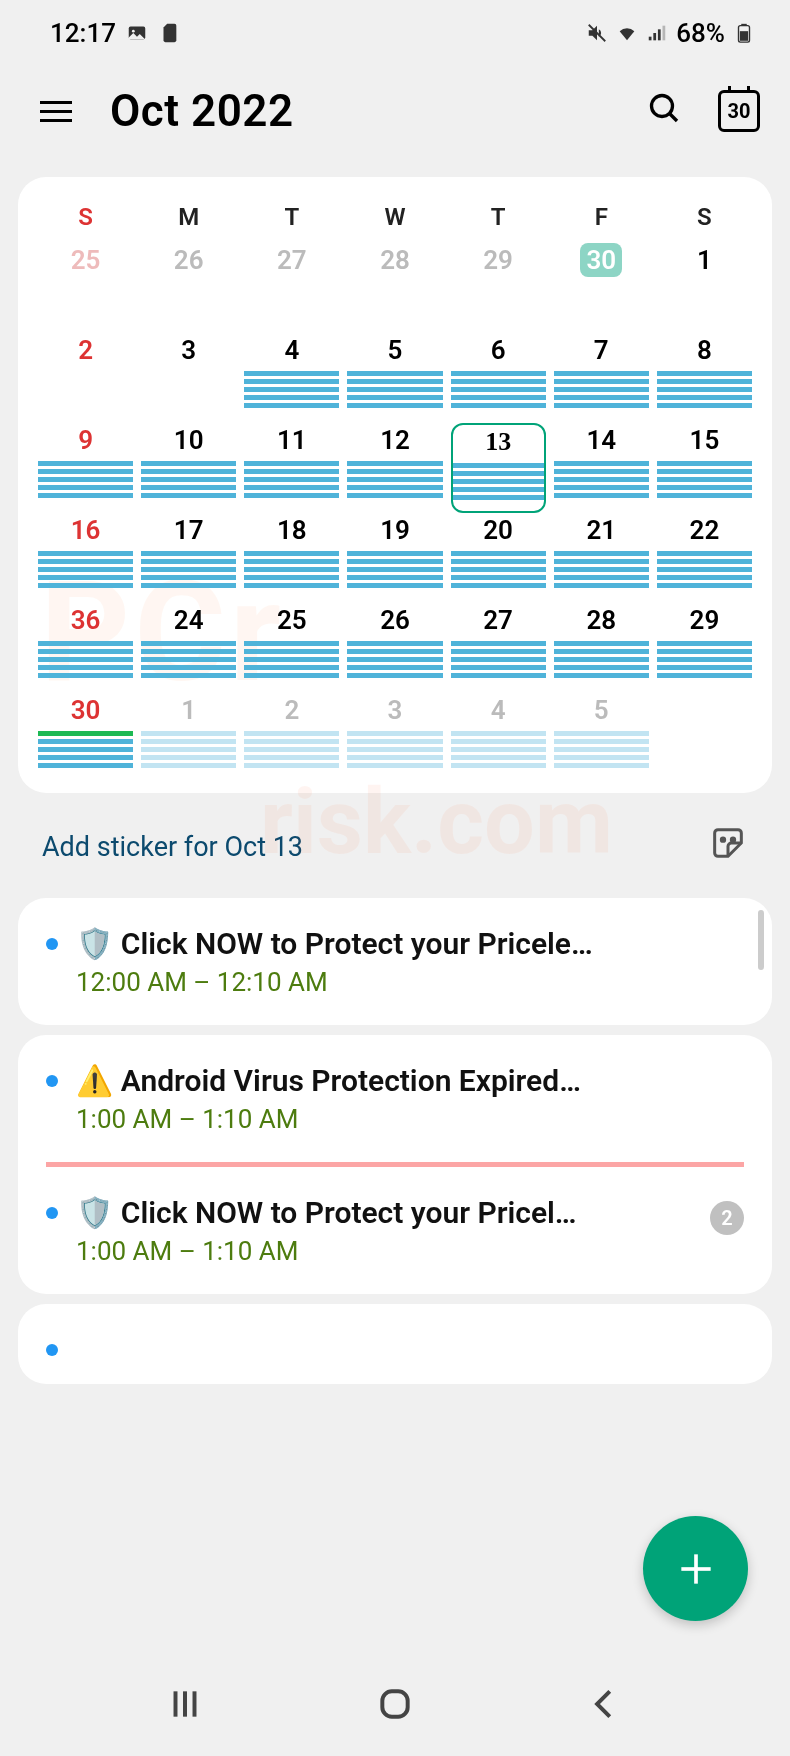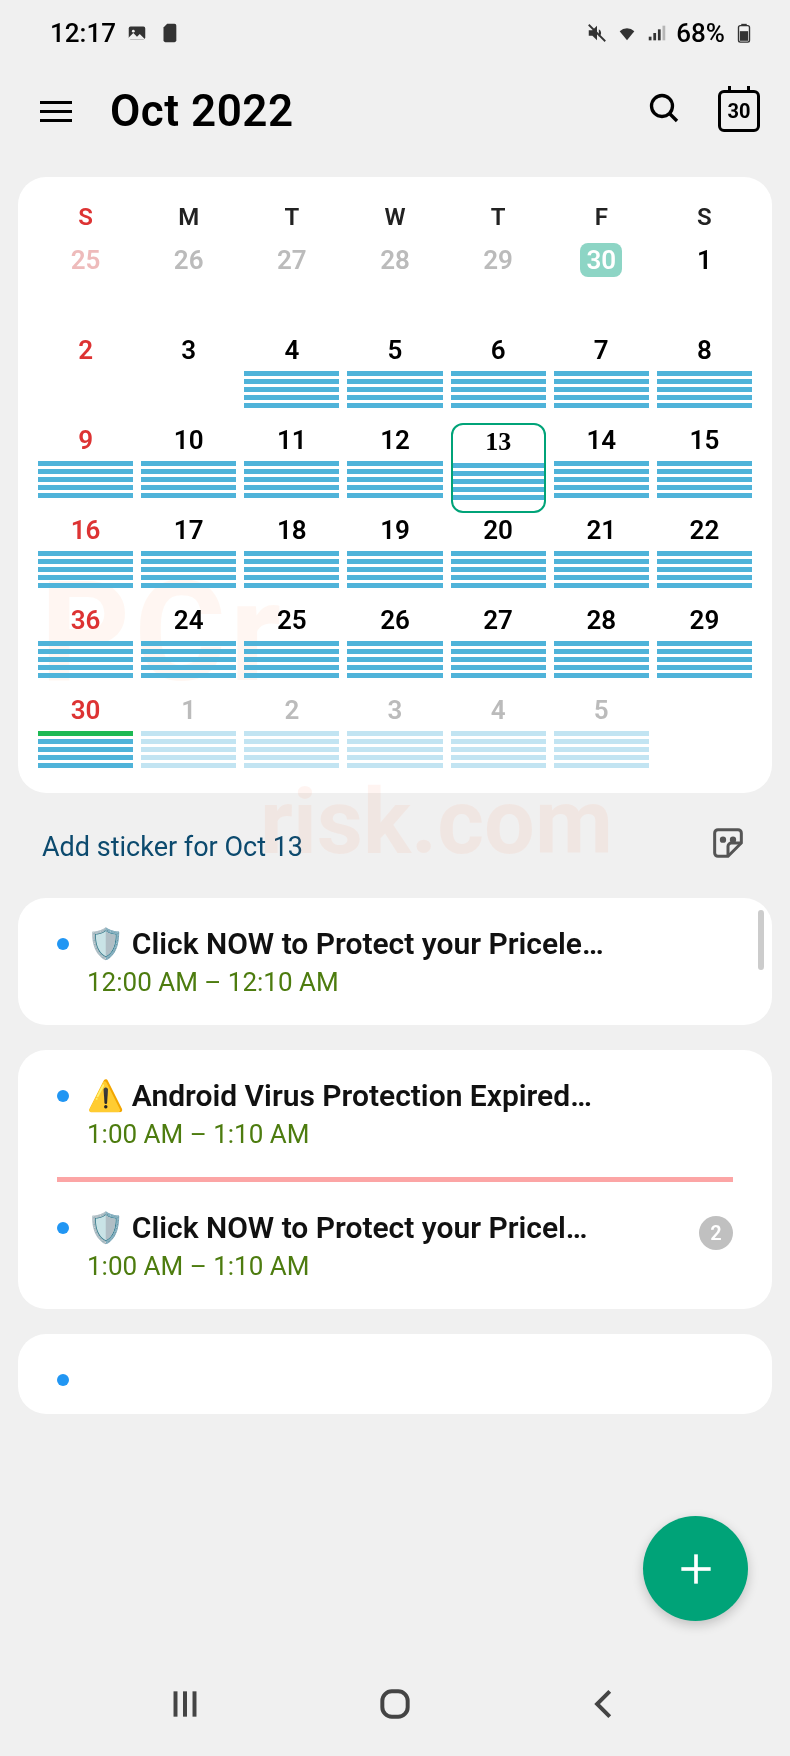--- a/index.html
+++ b/index.html
@@ -127,22 +127,22 @@
   padding: 30px 42px 18px 42px;
   font-size: 27px;
   color: #0c4a6e;
 }
 .sticker-icon svg { width: 40px; height: 40px; }
 
 
 .event-card {
   background: #fff;
   border-radius: 28px;
-  margin: 10px 18px 25px 18px;
-  padding: 0 39px;
+  margin: 10px 18px 10px 18px;
+  padding: 0 28px;
 }
 .event-item {
   padding: 28px 0;
   display: flex;
   align-items: flex-start;
   gap: 18px;
   border-bottom: 5px solid #fca5a5;
 }
 .event-item:last-child { border-bottom: none; }
 .event-dot {

